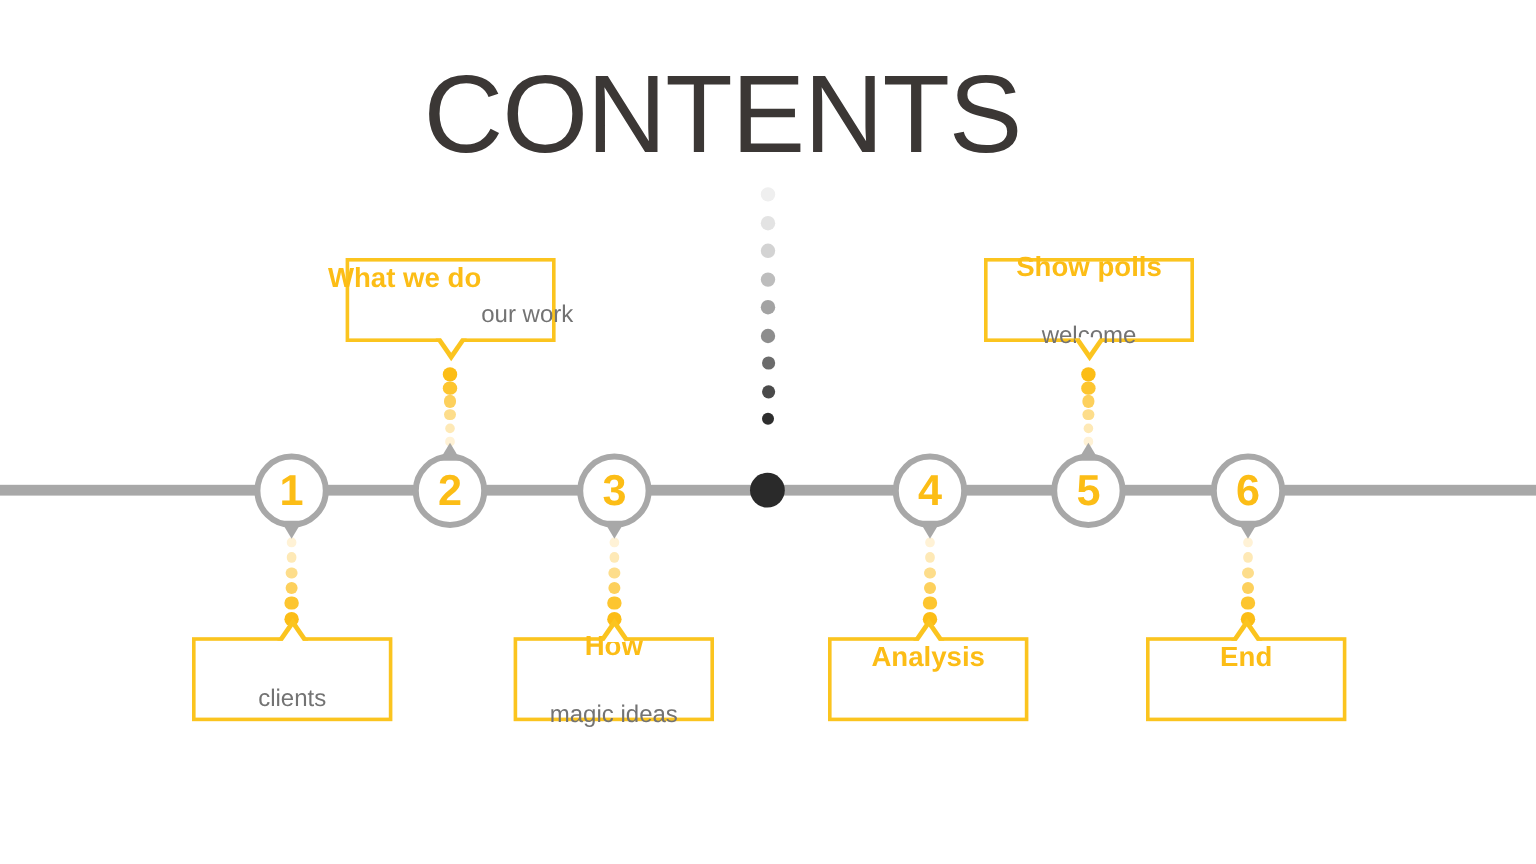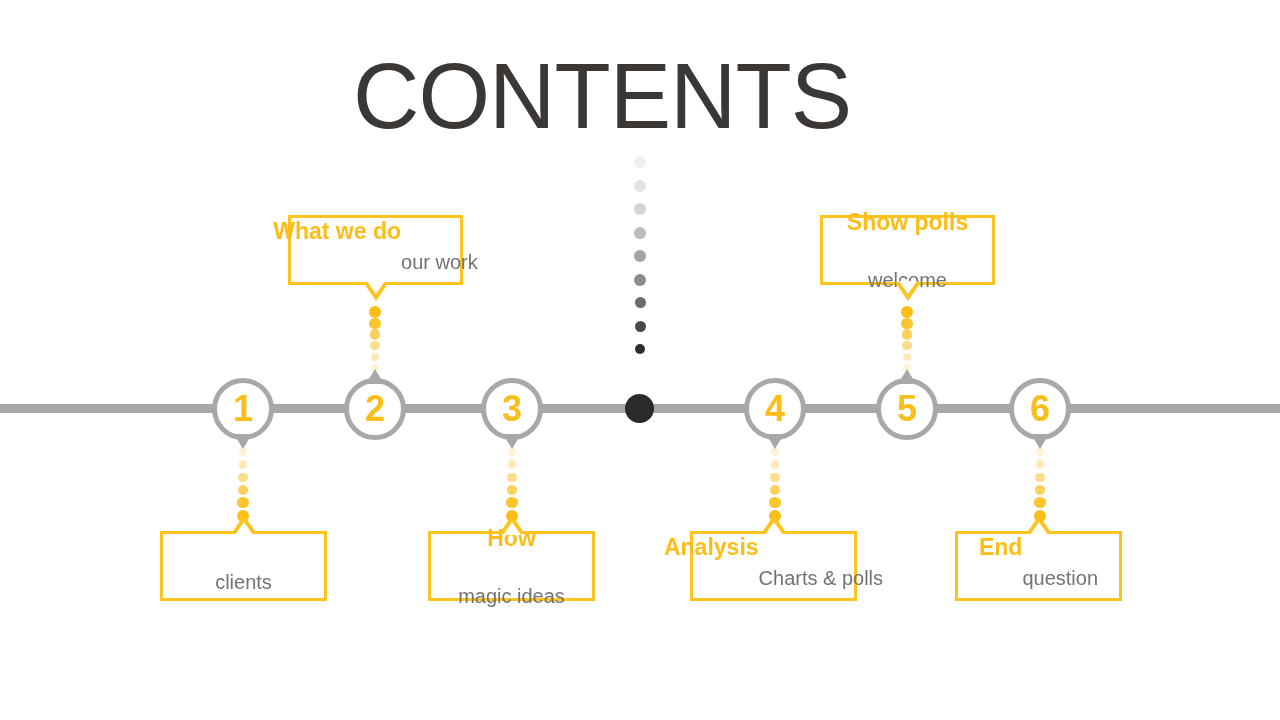--- a/index.html
+++ b/index.html
@@ -311,23 +311,21 @@
       <div class="callout" style="left: 428px; top: 531px; width: 167px; height: 70px; display: flex; flex-direction: column; justify-content: center;">
         <div class="notch up-outer"></div>
         <div class="notch up-inner"></div>
         <div class="c-title">How</div>
         <div class="c-sub">magic ideas</div>
       </div>
       <div class="callout" style="left: 690px; top: 531px; width: 167px; height: 70px; display: flex; flex-direction: row; justify-content: center;">
         <div class="notch up-outer"></div>
         <div class="notch up-inner"></div>
         <div class="c-title">Analysis</div>
-        <div class="c-sub">Charts &amp; polls</div>
       </div>
       <div class="callout" style="left: 955px; top: 531px; width: 167px; height: 70px; display: flex; flex-direction: row; justify-content: center;">
         <div class="notch up-outer"></div>
         <div class="notch up-inner"></div>
         <div class="c-title">End</div>
-        <div class="c-sub">question</div>
       </div>
     </div>
 
 </div>
 
 </body></html>

